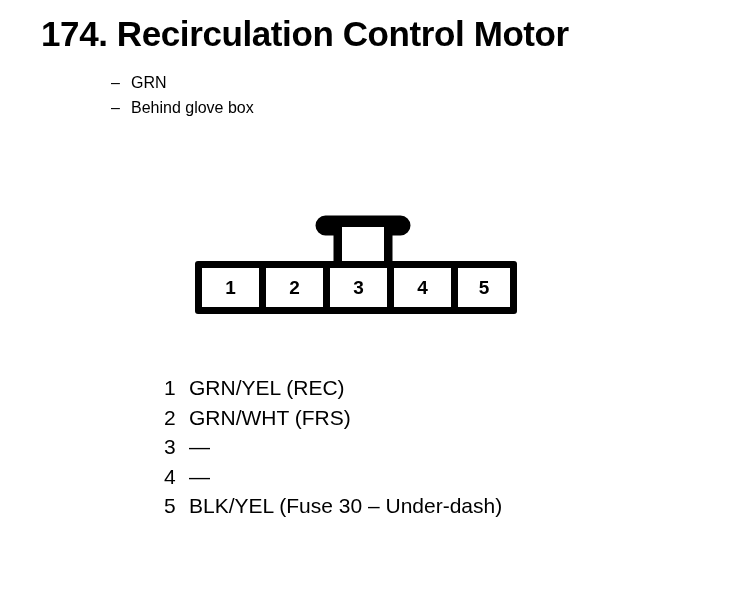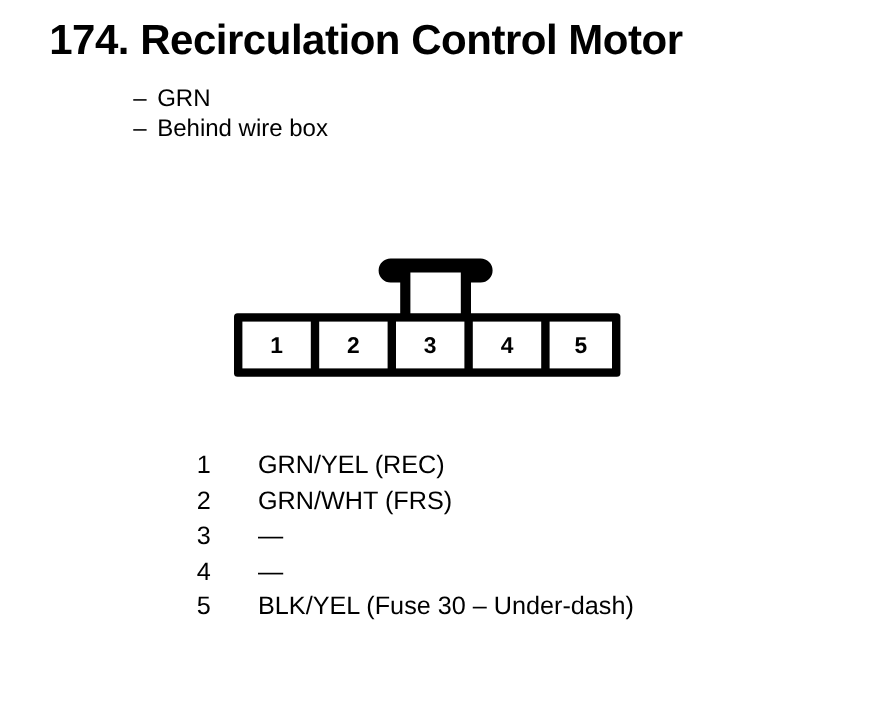--- a/index.html
+++ b/index.html
@@ -28,21 +28,21 @@
     white-space: nowrap;
     line-height: 1;
     margin-left: 20px;
   }
 
   
   .notes {
     position: absolute;
     left: 111px;
     top: 70px;
-    font-size: 20px;
+    font-size: 16px;
     line-height: 25px;
     white-space: nowrap;
   }
   .note-line {
     display: block;
   }
   .note-dash {
     display: inline-block;
     width: 20px;
   }
@@ -79,34 +79,33 @@
   .legend-row {
     display: flex;
     align-items: baseline;
   }
   .legend-num {
     width: 25px;
     flex: 0 0 25px;
   }
   .legend-label {
     flex: 0 0 auto;
-    margin-left: 26px;
   }
 </style>
 </head>
 <body>
 
 <div class="page-title">174. Recirculation Control Motor</div>
 
 <div class="notes">
   <span class="note-line">
     <span class="note-dash">–</span><span>GRN</span>
   </span>
   <span class="note-line">
-    <span class="note-dash">–</span><span>Behind wire box</span>
+    <span class="note-dash">–</span><span>Behind glove box</span>
   </span>
 </div>
 
 <div class="connector">
   <svg width="330" height="105" viewBox="0 0 330 105" xmlns="http://www.w3.org/2000/svg">
 
     <g>
       <path d="M 121.5 28.5
                L 121.5 12.5
                A 10 10 0 0 1 131.5 2.5

